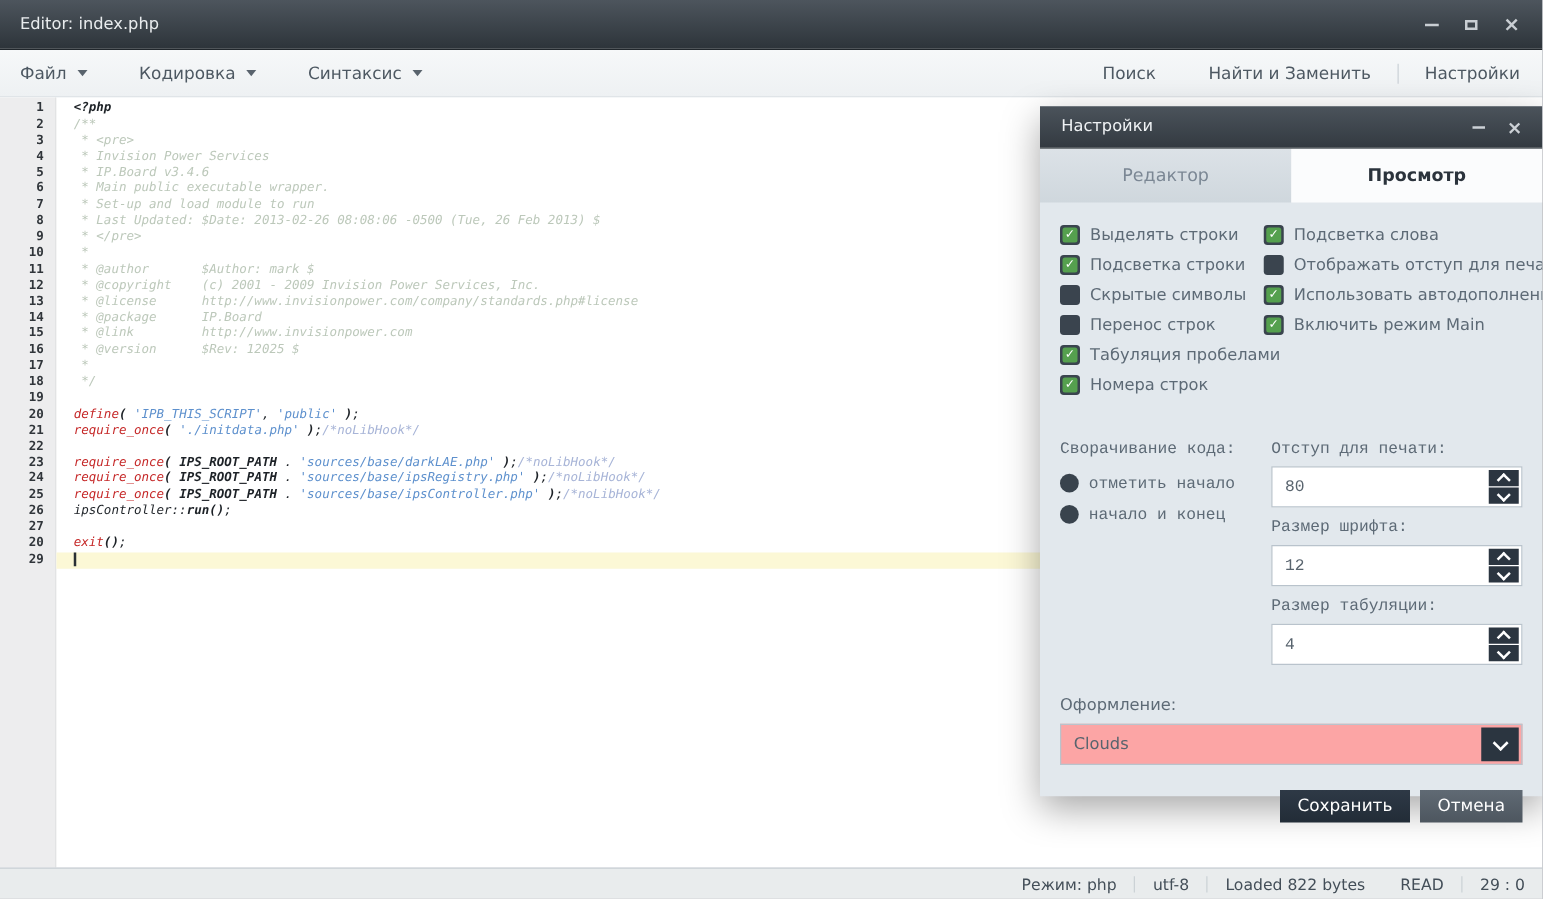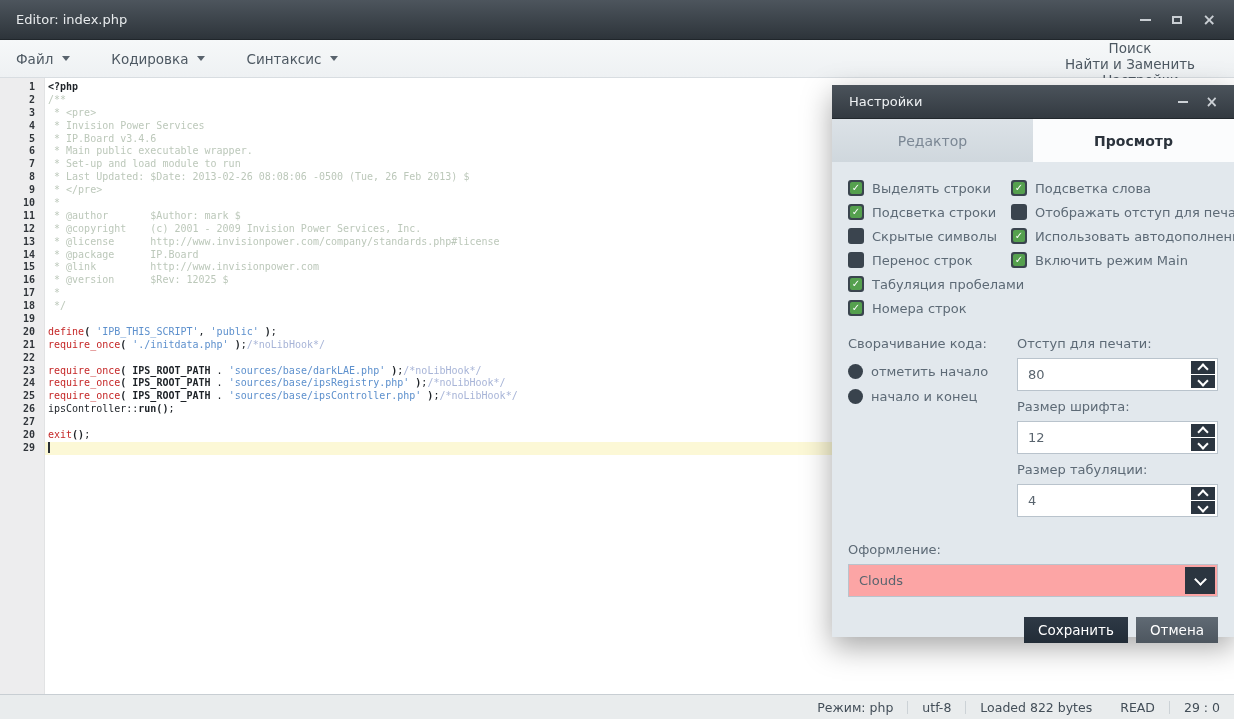--- a/index.html
+++ b/index.html
@@ -15,38 +15,38 @@
   .wb-min{width:11px;height:2px;background:#c9ced3;}
   .wb-max{width:10px;height:8px;border:2px solid #c9ced3;box-sizing:border-box;background:transparent;}
   .wb-close{color:#c9ced3;font-size:16px;line-height:16px;font-weight:bold;}
 
   
   .menubar{position:absolute;left:0;top:40px;width:100%;height:38px;
     background:linear-gradient(#f6f8f9,#eef1f3);border-bottom:1px solid #d8dde1;
     box-sizing:border-box;display:flex;align-items:center;justify-content:space-between;}
   .menu-left,.menu-right{display:flex;align-items:center;height:100%;}
   .menu-left{margin-left:16px;}
-  .menu-right{margin-right:18px;flex-direction:column;}
+  .menu-right{margin-right:18px;}
   .mi{display:flex;align-items:center;height:100%;color:#4d5862;font-size:13.5px;
     margin-right:41px;cursor:default;}
   .menu-right .mi{margin:0 0 0 0;padding:0 21px;}
   .menu-right .mi:last-child{padding-right:0;}
   .dd-arrow{width:0;height:0;border:4px solid transparent;border-top:5px solid #59636d;
     margin-left:9px;margin-top:4px;}
   .vdiv{width:1px;height:16px;background:#ccd2d7;}
 
   
   .editor{position:absolute;left:0;top:78px;width:100%;height:616px;background:#fff;
     font-family:"DejaVu Sans Mono","Liberation Mono",monospace;font-size:10px;}
   .gutter{position:absolute;left:0;top:0;width:45px;height:100%;background:#ededee;
     border-right:1px solid #e2e3e4;box-sizing:border-box;padding-top:3px;}
   .ln{height:12.9px;line-height:12.9px;text-align:right;padding-right:9px;
     color:#30353a;font-weight:bold;}
   .codepane{position:absolute;left:45px;top:0;right:0;height:100%;padding-top:3px;overflow:hidden;}
-  .cl{height:12.9px;line-height:12.9px;white-space:pre;padding-left:3px;}
+  .cl{height:12.9px;line-height:12.9px;white-space:pre;padding-left:14px;font-style:italic;}
   .cl.cur{background:#fcf8d6;}
   .tp{color:#1d2227}.tb{color:#1d2227;font-weight:bold}
   .tc{color:#bcc8ba}.tx{color:#a7b4d7}.tf{color:#c52727}.ts{color:#5d90cd}
   .caret{display:inline-block;width:2px;height:11px;background:#2a3036;vertical-align:-1px;}
 
   
   .statusbar{position:absolute;left:0;bottom:0;width:100%;height:25px;background:#e9eced;
     border-top:1px solid #c8ced3;box-sizing:border-box;display:flex;align-items:center;
     justify-content:flex-end;font-size:12.5px;color:#434e58;}
   .sb-left,.sb-right{display:flex;align-items:center;height:100%;}
@@ -76,21 +76,21 @@
   .cb-col.c1{width:163px;}
   .cb-col.c2{flex:1;}
   .cbrow{display:flex;align-items:center;height:24px;}
   .cbox{position:relative;width:16px;height:16px;border-radius:3px;background:#3a444e;
     flex:0 0 16px;}
   .cbox .fill{position:absolute;inset:2px;border-radius:2px;background:#55a04e;
     display:flex;align-items:center;justify-content:center;color:#fff;font-size:10px;
     font-weight:bold;line-height:10px;}
   .cblabel{margin-left:8px;color:#5d6a76;font-size:13px;white-space:nowrap;}
 
-  .mid{display:flex;margin-top:16px;}
+  .mid{display:flex;margin-top:31px;font-family:Liberation Mono, monospace;}
   .fold{width:169px;}
   .fold-label,.flabel,.theme-label{color:#5d6a76;font-size:13px;}
   .radiorow{display:flex;align-items:center;height:24.5px;margin-top:1px;}
   .fold-label{height:22px;}
   .radio{width:15px;height:15px;border-radius:50%;background:#39434d;flex:0 0 15px;
     display:flex;align-items:center;justify-content:center;}
   .radio .dot{width:8px;height:8px;border-radius:50%;background:#5fa84f;display:none;}
   .radio.sel .dot{display:block;}
   .rlabel{margin-left:8px;color:#5d6a76;font-size:13px;white-space:nowrap;}
 

